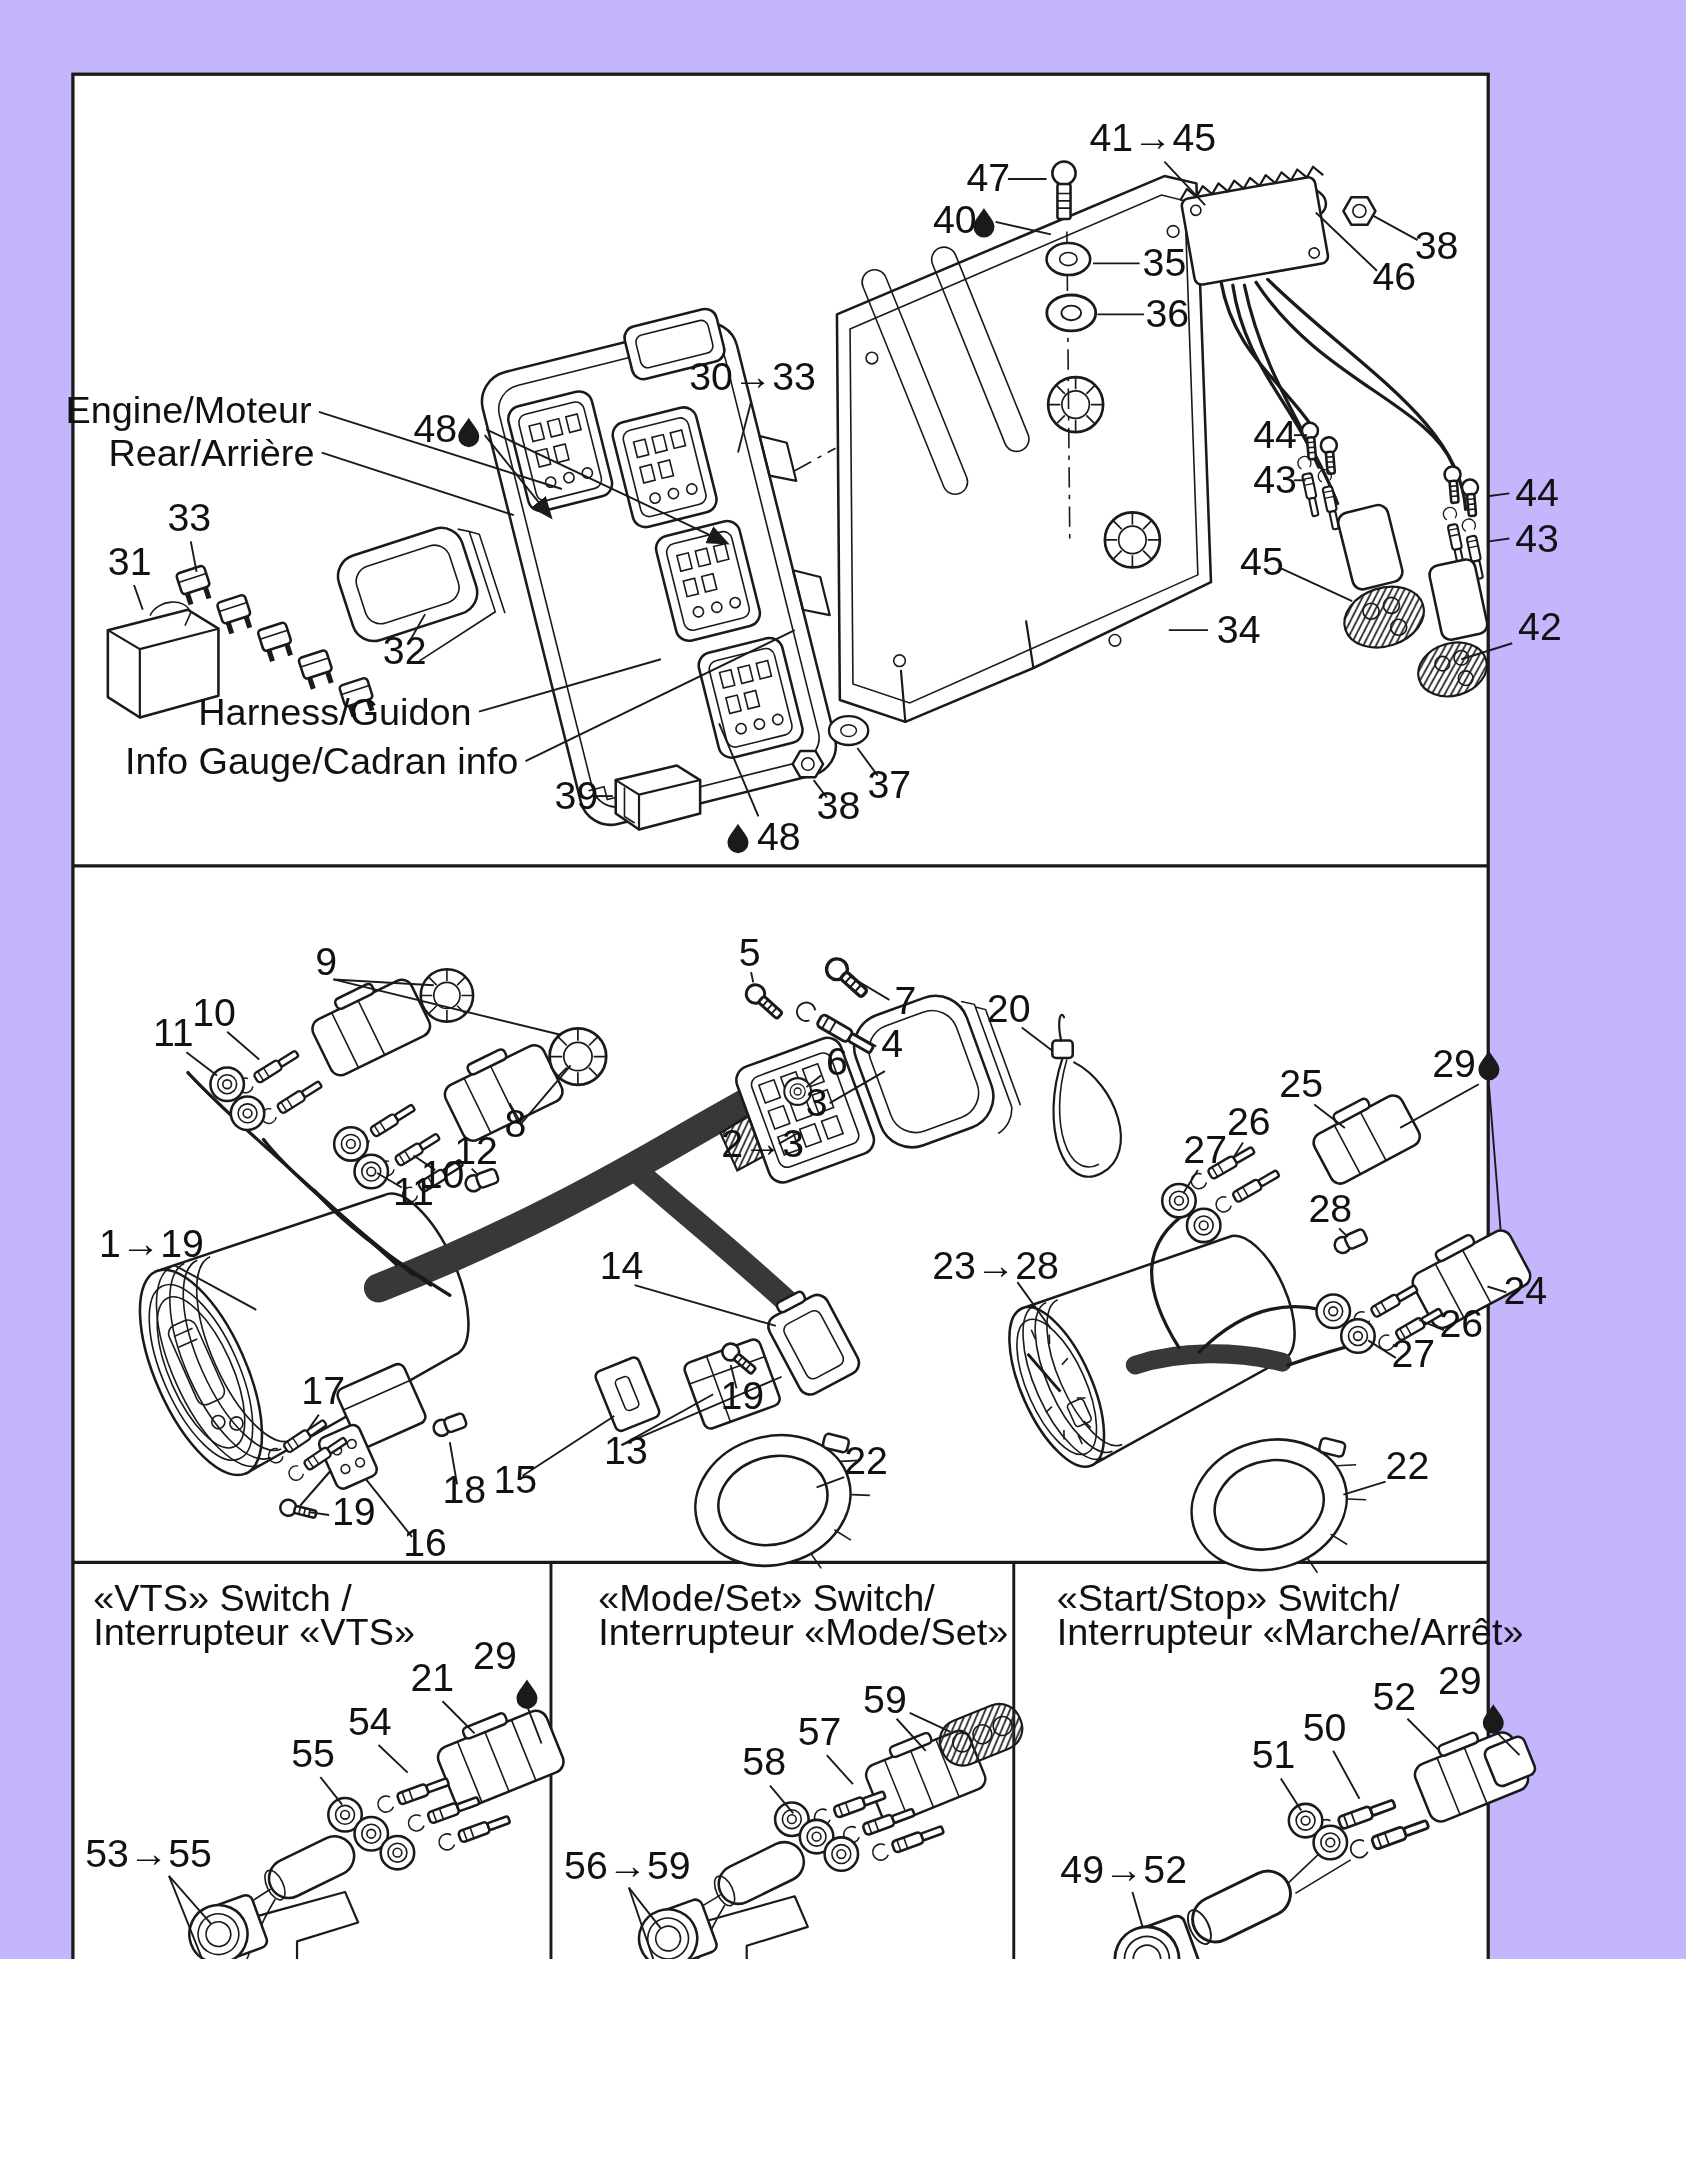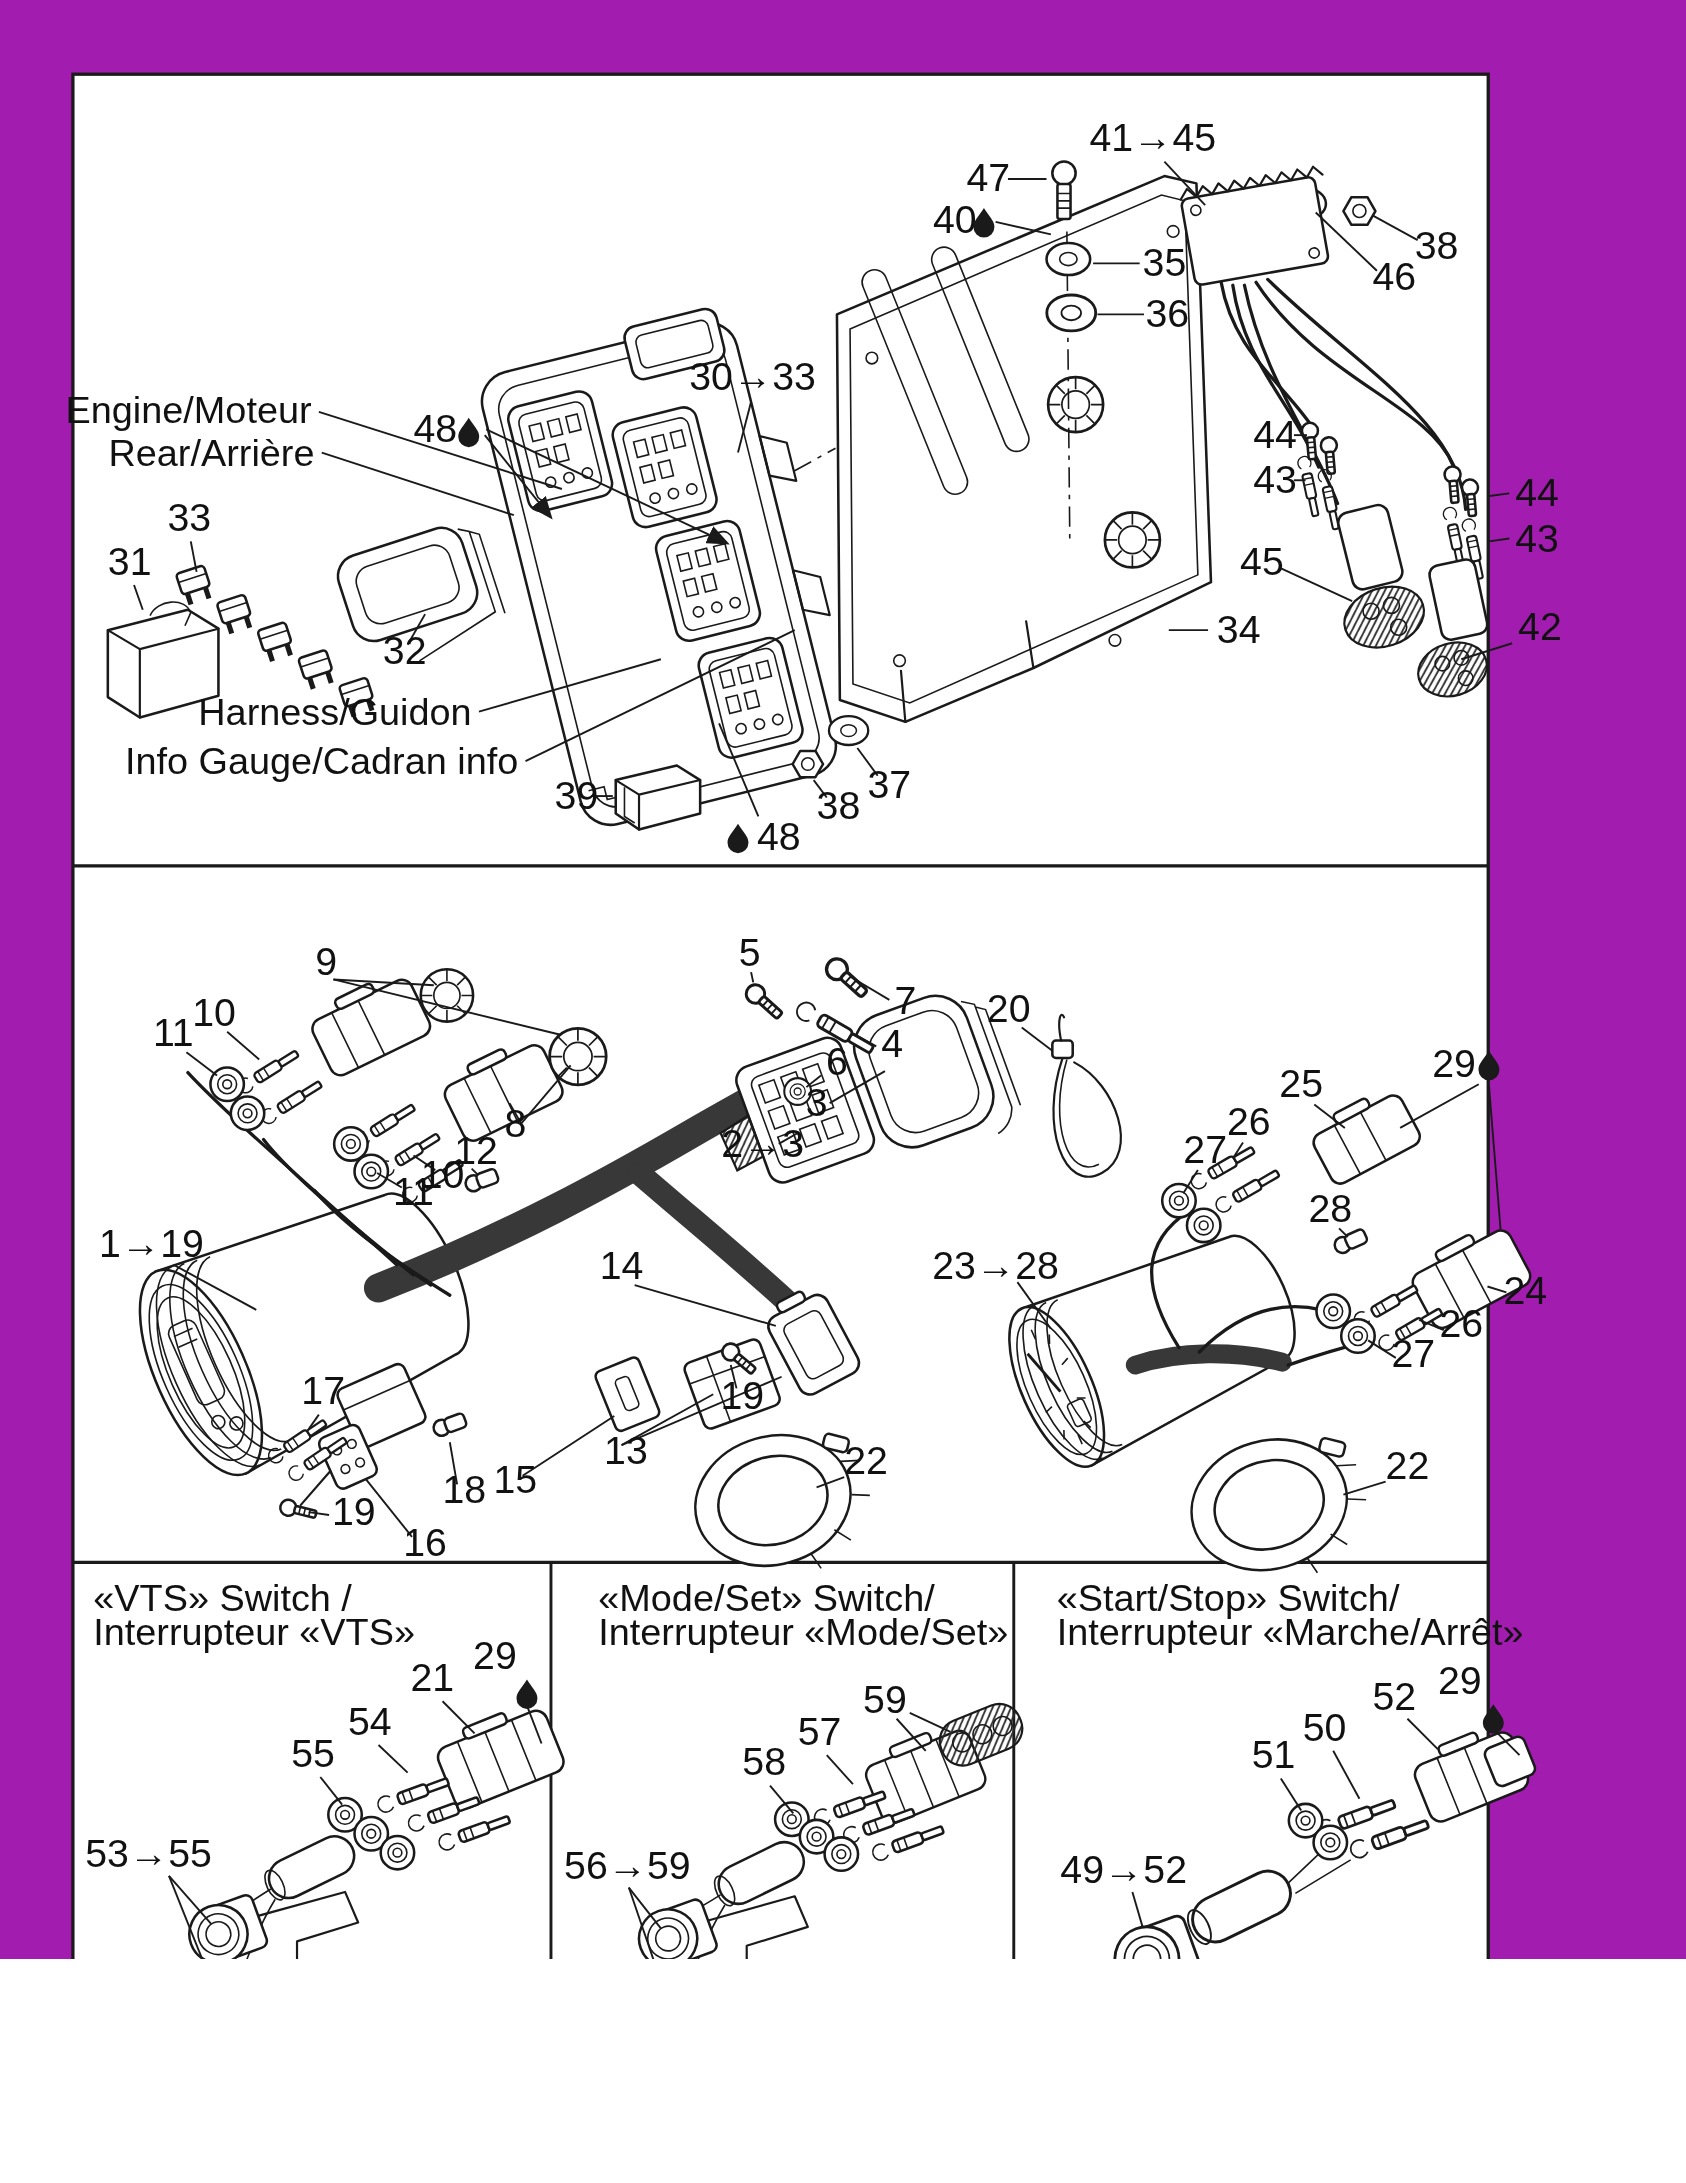--- a/index.html
+++ b/index.html
@@ -1,16 +1,16 @@
 <!DOCTYPE html>
 <html style="font-size:11.6px"><head>
 <meta charset="utf-8">
 <style>
   html,body{margin:0;padding:0;background:#ffffff;}
-  #page{position:relative;width:1687px;height:1959px;background:#a21caf;overflow:hidden;}
+  #page{position:relative;width:1687px;height:1959px;background:#c4b5fd;overflow:hidden;}
   svg{position:absolute;left:0;top:0;}
   .wh{fill:#ffffff;stroke:#1a1a1a;stroke-width:3.5;stroke-linejoin:round;}
   .ln{fill:none;stroke:#1a1a1a;stroke-width:3;stroke-linecap:round;stroke-linejoin:round;}
   .thin{fill:none;stroke:#1a1a1a;stroke-width:2.2;}
   .ld{fill:none;stroke:#1a1a1a;stroke-width:2.6;}
   .wire{fill:none;stroke:#1a1a1a;stroke-width:4.5;stroke-linecap:round;}
   .band{fill:none;stroke:#383838;stroke-linecap:round;}
   .dk{fill:url(#hatch);stroke:#1a1a1a;stroke-width:3;}
   .dash{fill:none;stroke:#1a1a1a;stroke-width:2.2;stroke-dasharray:28 10 6 10;}
   .co{font:54px "Liberation Sans","DejaVu Sans",sans-serif;fill:#111;}

